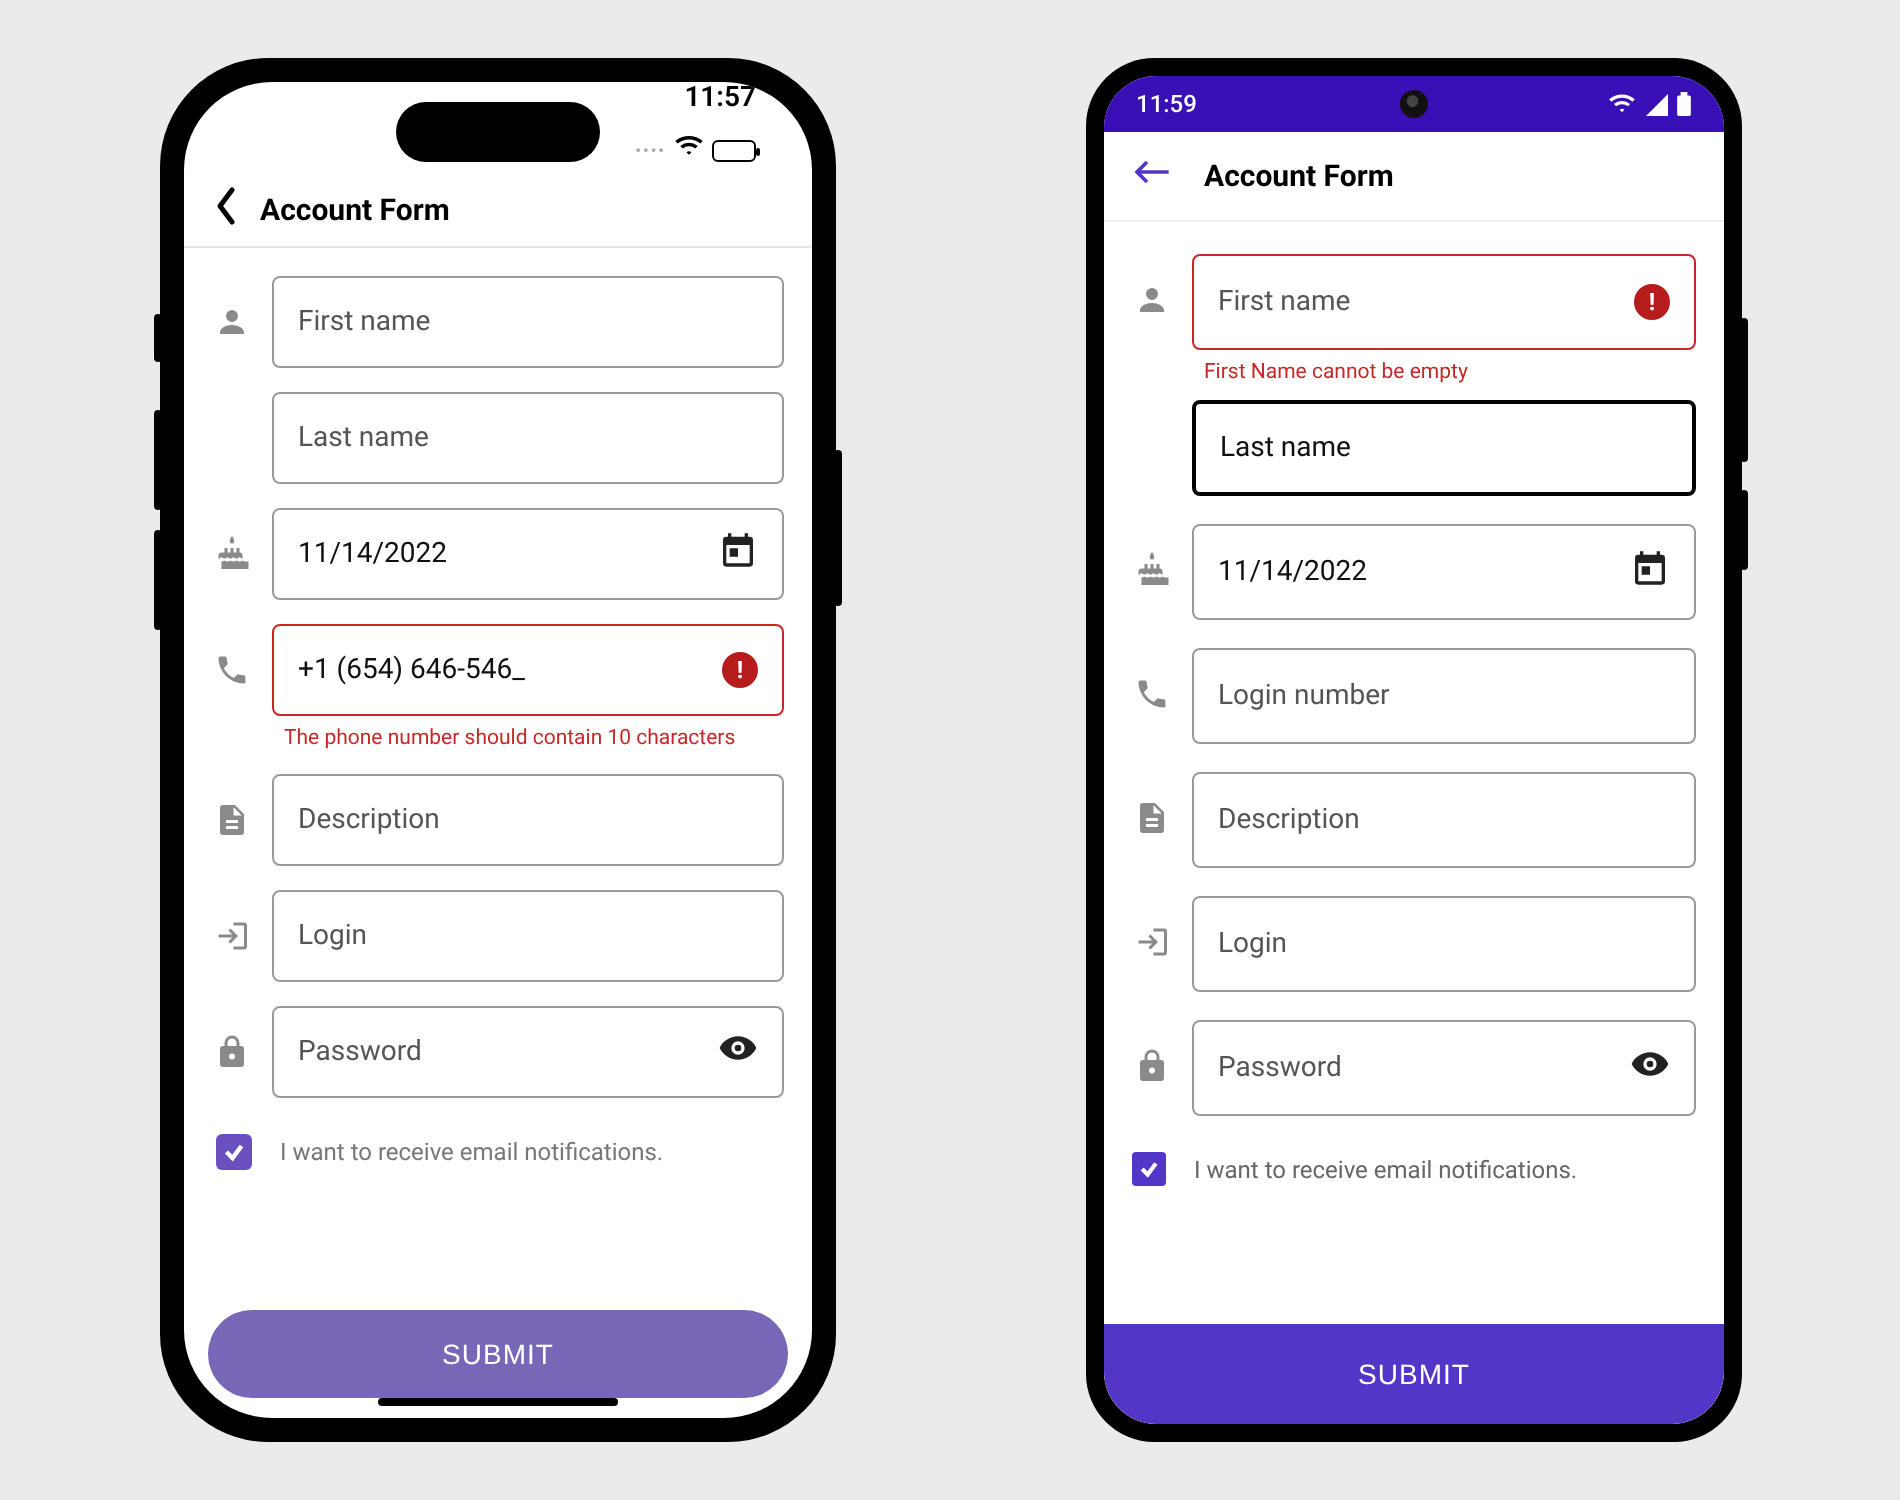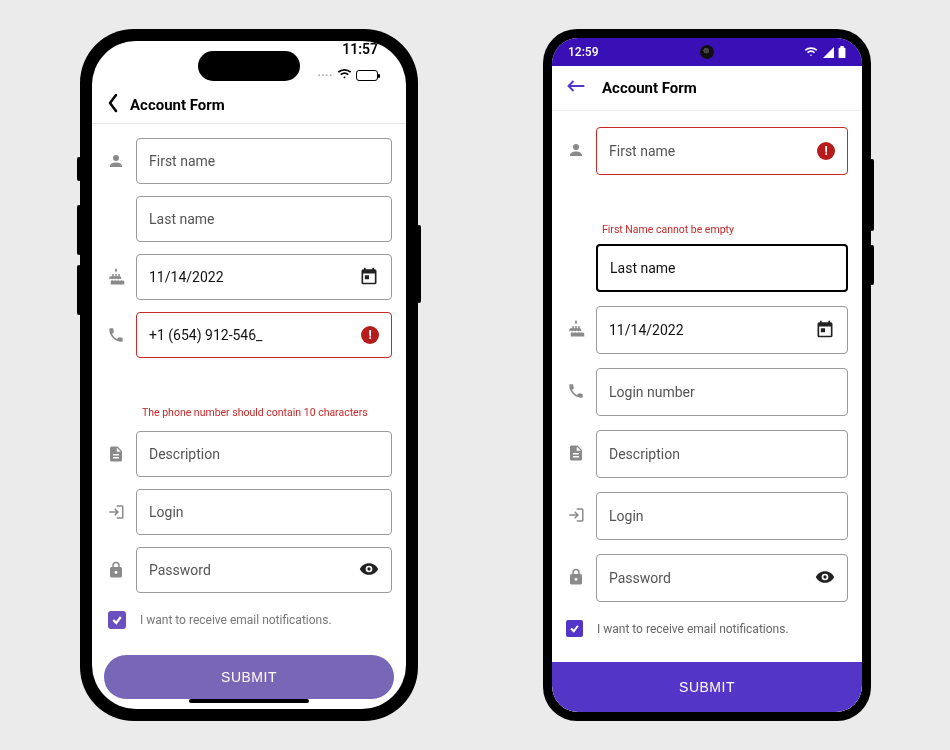--- a/index.html
+++ b/index.html
@@ -109,21 +109,21 @@
     justify-content: space-between;
   }
   .field.val { color:#111; }
   .field.error { border-color: #c62828; }
   .field .end-icon svg { width:20px; height:20px; fill:#222; }
   .err-dot {
     width:18px; height:18px; border-radius:50%; background:#b71c1c;
     display:flex; align-items:center; justify-content:center; color:#fff;
     font-size:12px; font-weight:700;
   }
-  .err-text { color:#c62828; font-size:10.5px; padding: 4px 2px 0 6px; margin-top: 44px; }
+  .err-text { color:#c62828; font-size:10.5px; padding: 4px 2px 0 6px; }
   .field-pair .field + .field { margin-top: 12px; }
 
   .check-row {
     display:flex; align-items:center; gap:14px; padding: 6px 2px 0 2px;
     font-size: 12px; color:#777;
   }
   .checkbox {
     width:18px; height:18px; border-radius:3px; background:#6a4fbf;
     display:flex; align-items:center; justify-content:center;
   }
@@ -271,21 +271,21 @@
       </div>
 
       <div class="form-row">
         <span class="row-icon">
           <svg viewBox="0 0 24 24">
               <path d="M6.6 10.8a15 15 0 006.6 6.6l2.2-2.2a1 1 0 011-.25 11 11 0 003.5.55 1 1 0 011 1V20a1 1 0 01-1 1A17 17 0 013 4a1 1 0 011-1h3.5a1 1 0 011 1 11 11 0 00.55 3.5 1 1 0 01-.25 1L6.6 10.8z"></path>
             </svg>
         </span>
         <div class="field-wrap">
           <div class="field val error">
-            <span>+1 (654) 912-546_</span>
+            <span>+1 (654) 646-546_</span>
             <span class="err-dot">!</span>
           </div>
           <div class="err-text">The phone number should contain 10 characters</div>
         </div>
       </div>
 
       <div class="form-row">
         <span class="row-icon">
           <svg viewBox="0 0 24 24">
               <path d="M14 2H6a2 2 0 00-2 2v16a2 2 0 002 2h12a2 2 0 002-2V8l-6-6zm-1 7V3.5L18.5 9H13zm-5 3h8v2H8v-2zm0 4h8v2H8v-2z"></path>
@@ -348,21 +348,21 @@
 </div>
 
 <div class="android-frame">
   <div class="android-btn vol"></div>
   <div class="android-btn pwr"></div>
 
   <div class="android-screen">
     <div class="android-cam"></div>
 
     <div class="and-statusbar">
-      <span>12:59</span>
+      <span>11:59</span>
       <div class="and-status-right">
         <svg width="14" height="12" viewBox="0 0 24 18">
             <path d="M12 16l2-2a3 3 0 00-4 0l2 2zm-5-5a8 8 0 0110 0l2-2a11 11 0 00-14 0l2 2zm-4-4a14 14 0 0118 0l2-2a17 17 0 00-22 0l2 2z"></path>
           </svg>
         <svg width="12" height="12" viewBox="0 0 12 12">
             <path d="M1 12h11V1L1 12z"></path>
           </svg>
         <svg width="8" height="12" viewBox="0 0 8 14">
             <path d="M2 0h4v2h1a1 1 0 011 1v10a1 1 0 01-1 1H1a1 1 0 01-1-1V3a1 1 0 011-1h1V0z"></path>
           </svg>

